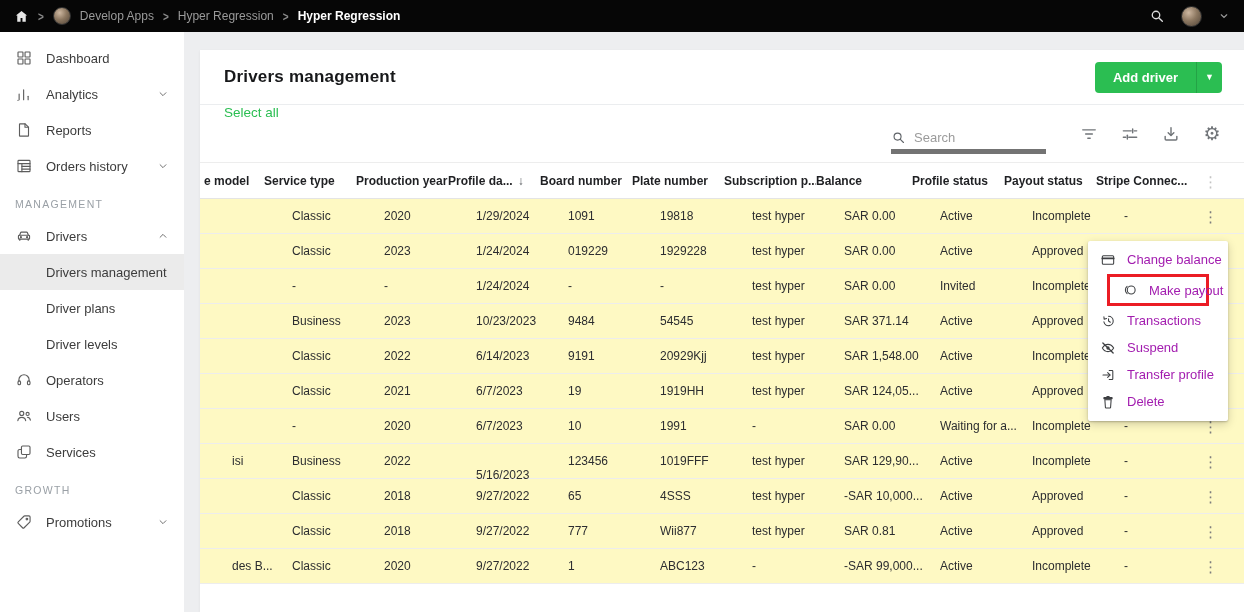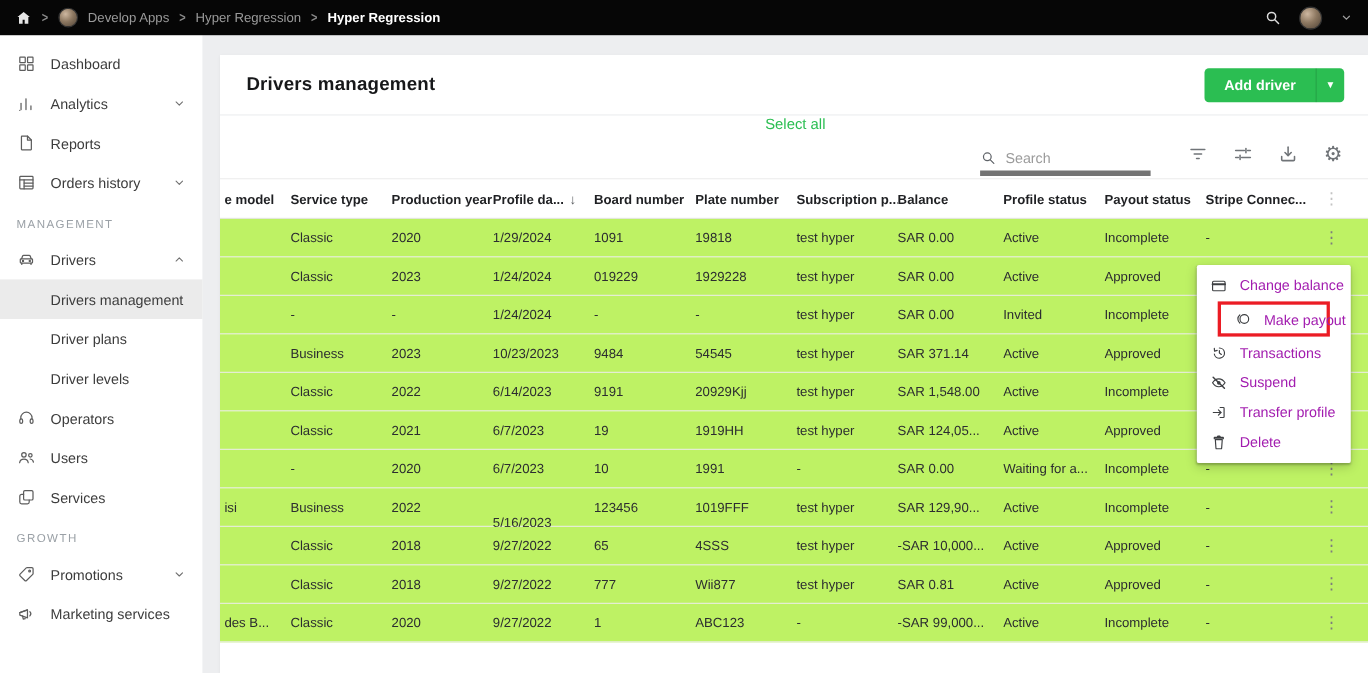--- a/index.html
+++ b/index.html
@@ -48,21 +48,21 @@
   .card-head { height:55px; border-bottom:1px solid #ebedef; display:flex; align-items:center;
     padding:0 22px 0 24px; }
   .page-title { font-size:17px; font-weight:700; color:#17181a; letter-spacing:0.2px; }
   .add-btn { margin-left:auto; height:31px; background:var(--green); color:#fff; border:none;
     border-radius:4px; display:flex; align-items:center; cursor:pointer; font-family:inherit; padding:0; }
   .add-btn-label { font-size:13px; font-weight:700; padding:0 18px; }
   .add-btn-caret { width:26px; height:31px; border-left:1px solid rgba(0,0,0,0.14);
     display:flex; align-items:center; justify-content:center; font-size:9px; color:#fff; }
 
   
-  .toolbar { height:57px; display:flex; align-items:center; padding:0 22px 0 24px;flex-direction:column; }
+  .toolbar { height:57px; display:flex; padding:0 22px 0 24px; }
   .select-all { color:var(--green); font-size:13.5px; cursor:pointer; }
   .tool-right { margin-left:auto; display:flex; align-items:center; gap:21px; }
   .searchbox { display:flex; align-items:center; border-bottom:5px solid #737373;
     padding-bottom:4px; width:155px; margin-right:12px;margin-top:16px; }
   .searchbox .s-ico { width:15px; height:15px; color:#5f6368; display:inline-flex; margin-right:8px; flex:none; }
   .searchbox .s-ico svg { width:100%; height:100%; fill:none; stroke:currentColor; stroke-width:1.8;
     stroke-linecap:round; }
   .searchbox input { border:none; outline:none; width:120px; font-size:13px; color:#333;
     font-family:inherit; background:transparent; }
   .searchbox input::placeholder { color:#9b9b9b; }
@@ -73,21 +73,21 @@
   .tool-ico.gear-glyph { font-size:19px; line-height:1; color:#707478; }
 
   
   .thead { height:37px; border-top:1px solid #ededed; border-bottom:1px solid #e4e4e4;
     display:flex; align-items:center; position:relative; }
   .th { font-size:12px; font-weight:700; color:#1f2023; white-space:nowrap; overflow:hidden;
     flex:none; padding-right:6px; cursor:pointer; }
   .th .sort { font-weight:400; color:#55585c; margin-left:5px; font-size:12px; }
   .tbody { }
   .tr { height:35px; border-bottom:1px solid #ededed; display:flex; align-items:center;
-    position:relative; cursor:pointer; background:#bef264; }
+    position:relative; cursor:pointer; background:#fef9c3;justify-content:flex-end; }
   .td { font-size:12px; color:#2c2d30; white-space:nowrap; overflow:hidden; flex:none;
     padding-right:6px; }
   .kebab { position:absolute; right:22px; top:50%; transform:translateY(-50%);
     border:none; background:none; font-size:15px; line-height:1; color:#7d7d7d; cursor:pointer;
     font-family:inherit; padding:2px 4px; }
   .thead .kebab { color:#c3c3c3; }
   .first-pad { padding-left:4px; }
 
   
   .menu { position:absolute; right:16px; top:241px; width:140px; background:#fff; z-index:60;
@@ -256,31 +256,20 @@
             <circle cx="15.9" cy="8.1" r="1.1"></circle>
           </svg>
         </span>
         <span class="sb-label">Promotions</span>
         <span class="sb-chev">
           <svg viewBox="0 0 24 24">
             <path d="M7 9.8l5 5 5-5"></path>
           </svg>
         </span>
       </div>
-      <div class="sb-item">
-        <span class="sb-ico">
-          <svg viewBox="0 0 24 24">
-            <path d="M4 10.6v3l9.3 3.3V7.3z"></path>
-            <path d="M13.3 7.3 4 10.6"></path>
-            <path d="M16.2 9.4a3.8 3.8 0 0 1 0 5.2"></path>
-            <path d="M7.3 14.4l.9 4 2.4-.6"></path>
-          </svg>
-        </span>
-        <span class="sb-label">Marketing services</span>
-      </div>
     </div>
 </nav>
 
 <main class="card">
   <div class="card-head">
     <h1 class="page-title">Drivers management</h1>
     <button class="add-btn">
       <span class="add-btn-label">Add driver</span>
       <span class="add-btn-caret">▼</span>
     </button>

